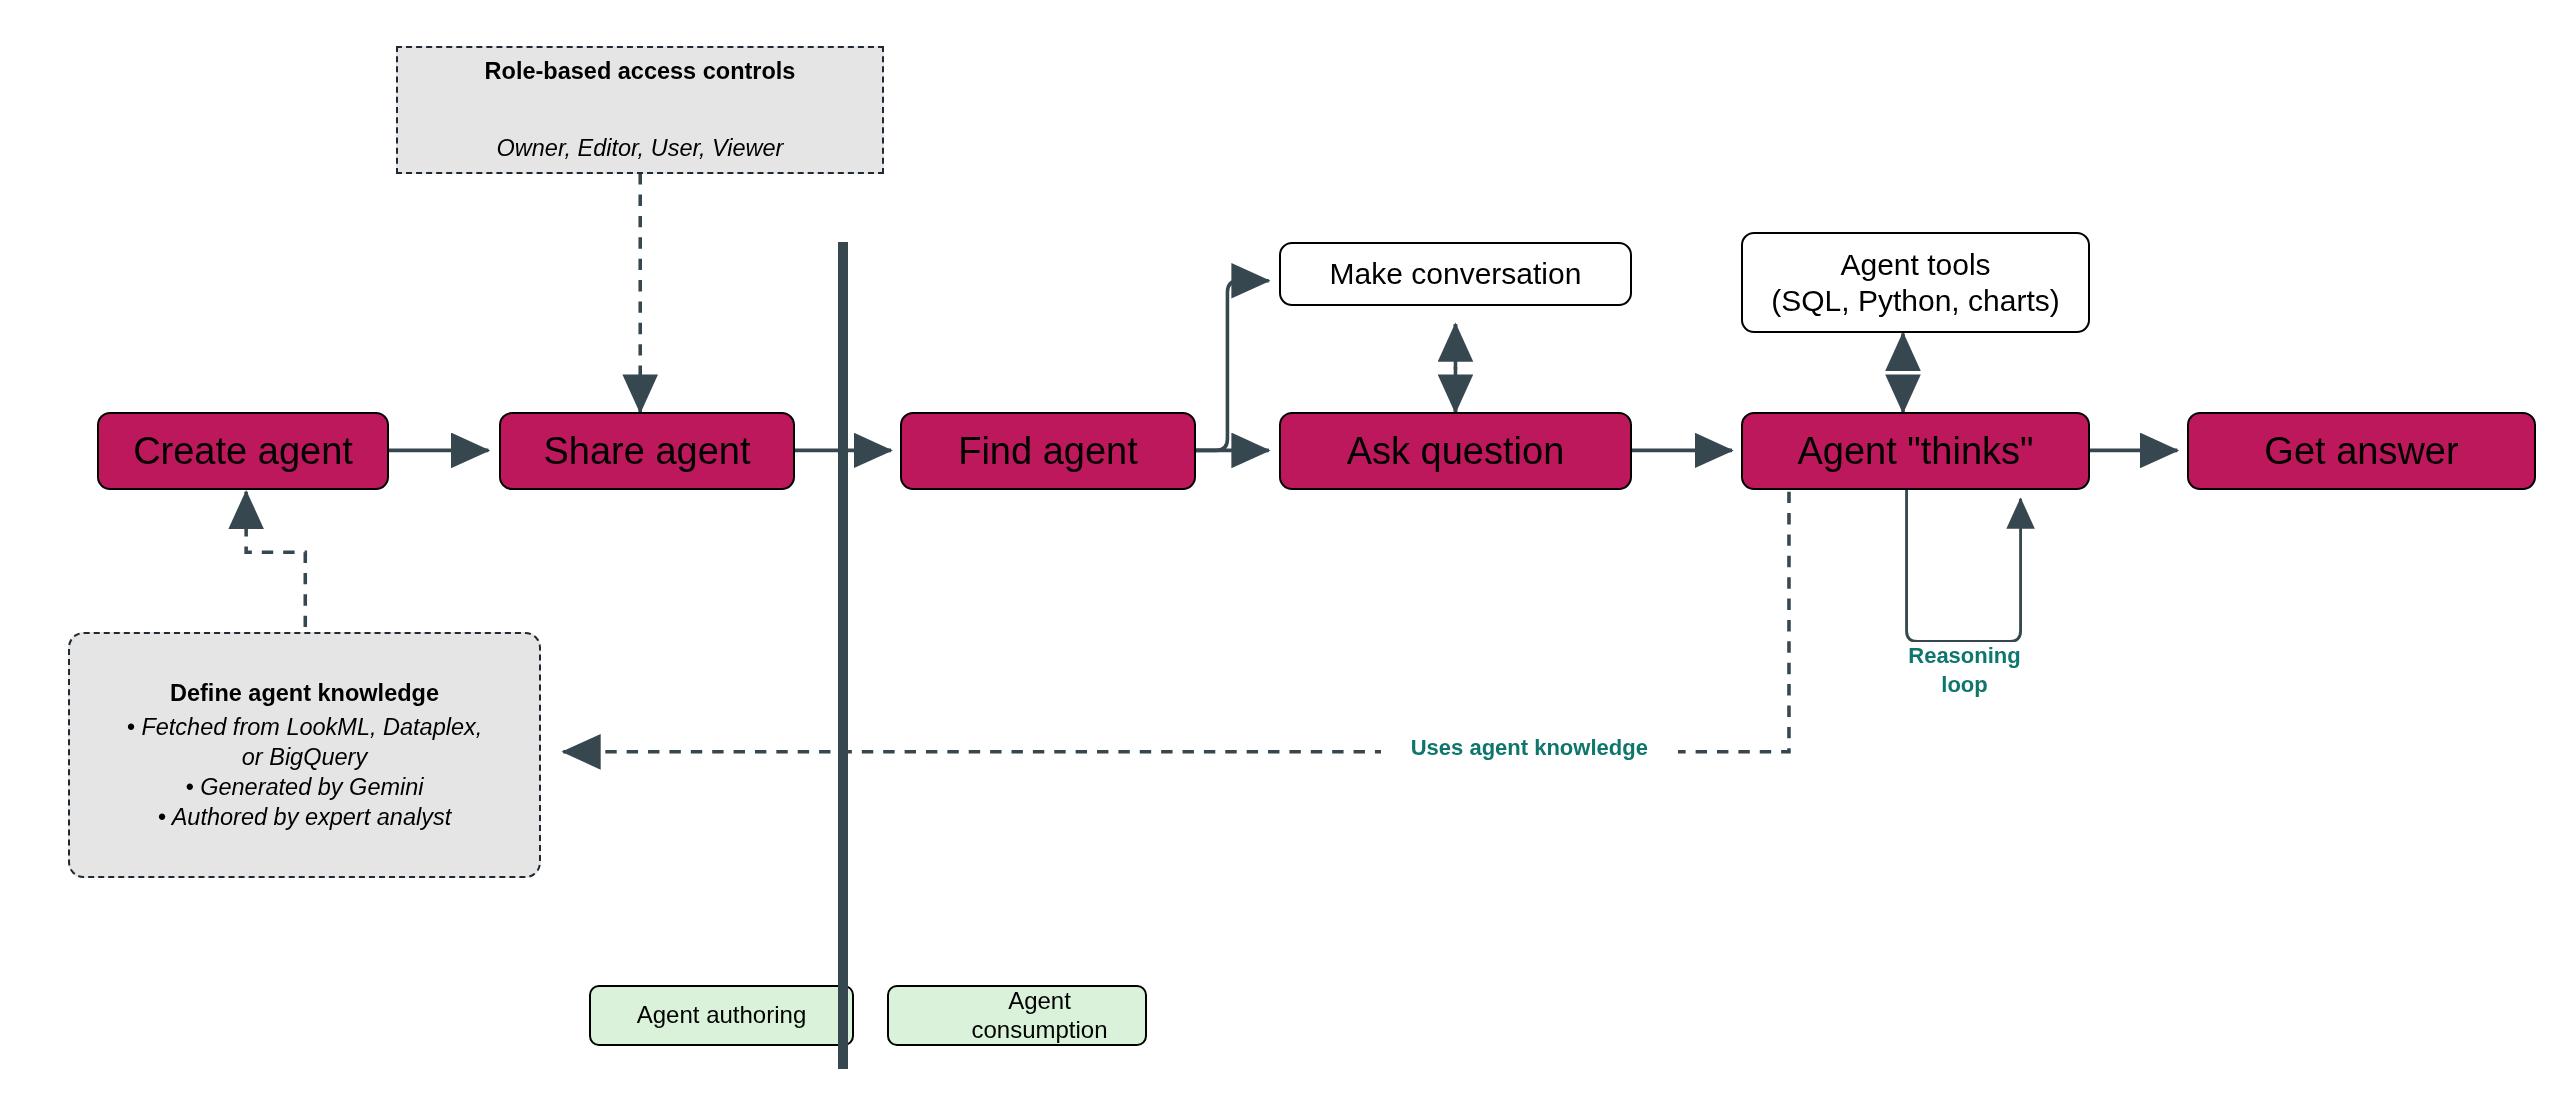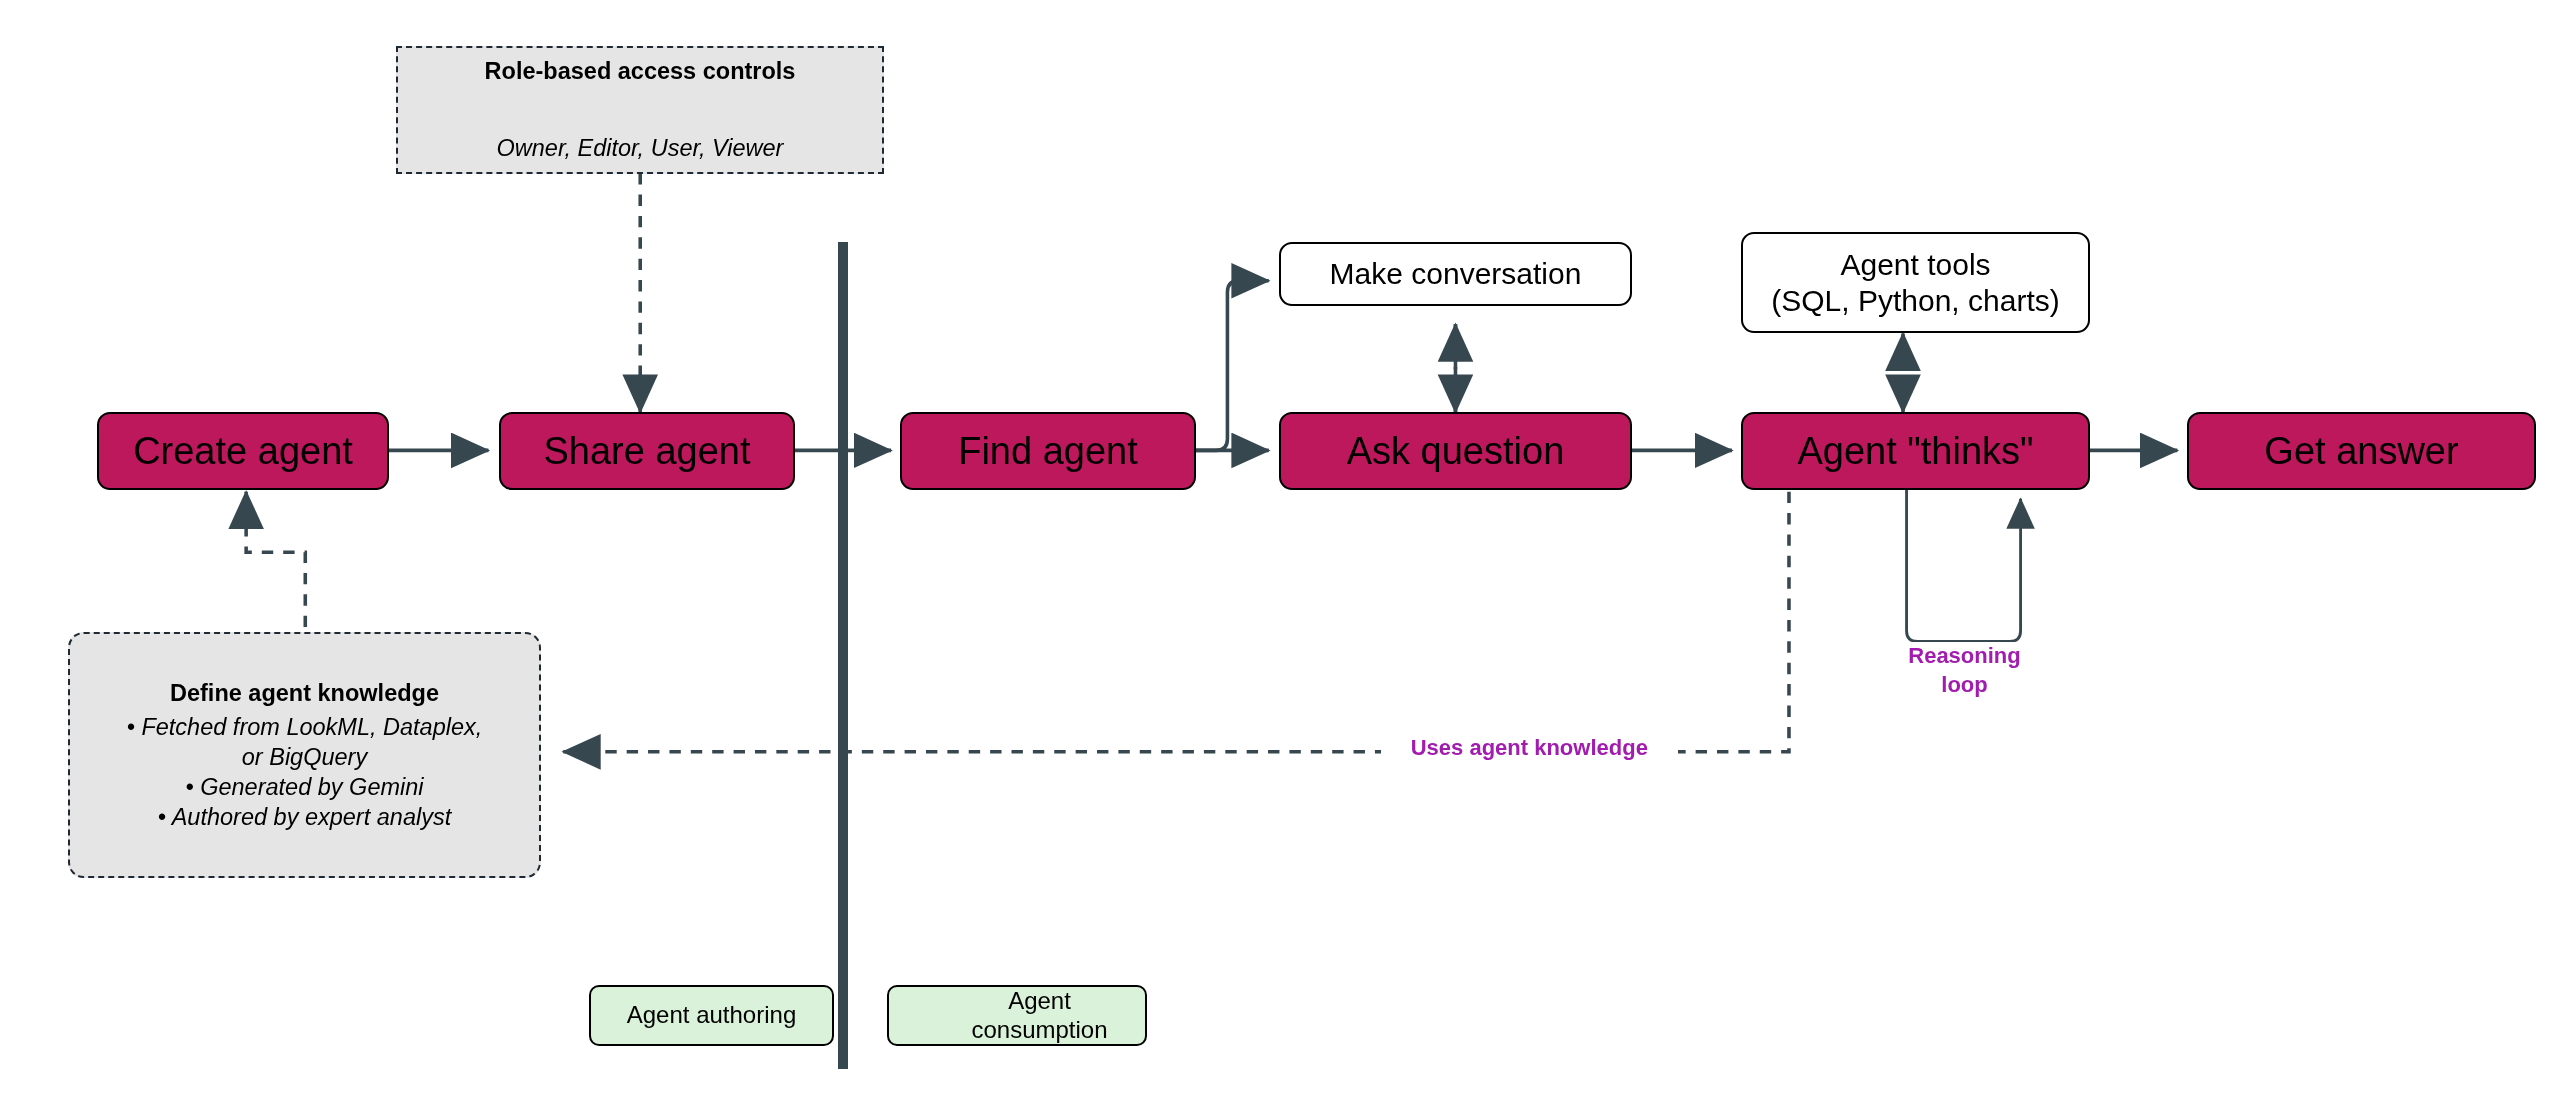--- a/index.html
+++ b/index.html
@@ -100,21 +100,21 @@
     position: absolute;
     background: #37474F;
     z-index: 6;
   }
 
   
   .flabel {
     position: absolute;
     font-weight: bold;
     font-size: 22px;
-    color: #a21caf;
+    color: #0f766e;
     background: #ffffff;
     text-align: center;
     line-height: 1.3;
     white-space: pre-line;
     z-index: 7;
   }
 </style>
 </head>
 <body>
 
@@ -209,21 +209,21 @@
 
   <div class="node blue" style="left:2187px; top:412px; width:349px; height:78px;">
     <span class="nlabel">Get answer</span>
   </div>
 
   <div class="flabel" style="left:1882px; top:642px; width:165px;">Reasoning
 loop</div>
 
   <div class="flabel" style="left:1381px; top:734px; width:288px; padding:0 4.3px;">Uses agent knowledge</div>
 
-  <div class="node green" style="left:589px; top:985px; width:245px; height:61px;">
+  <div class="node green" style="left:589px; top:985px; width:265px; height:61px;">
     <span class="nlabel">Agent authoring</span>
   </div>
 
   <div class="node green" style="left:887px; top:985px; width:260px; height:61px;padding-left:45px;">
     <span class="nlabel">Agent consumption</span>
   </div>
 
 </div>
 
 

